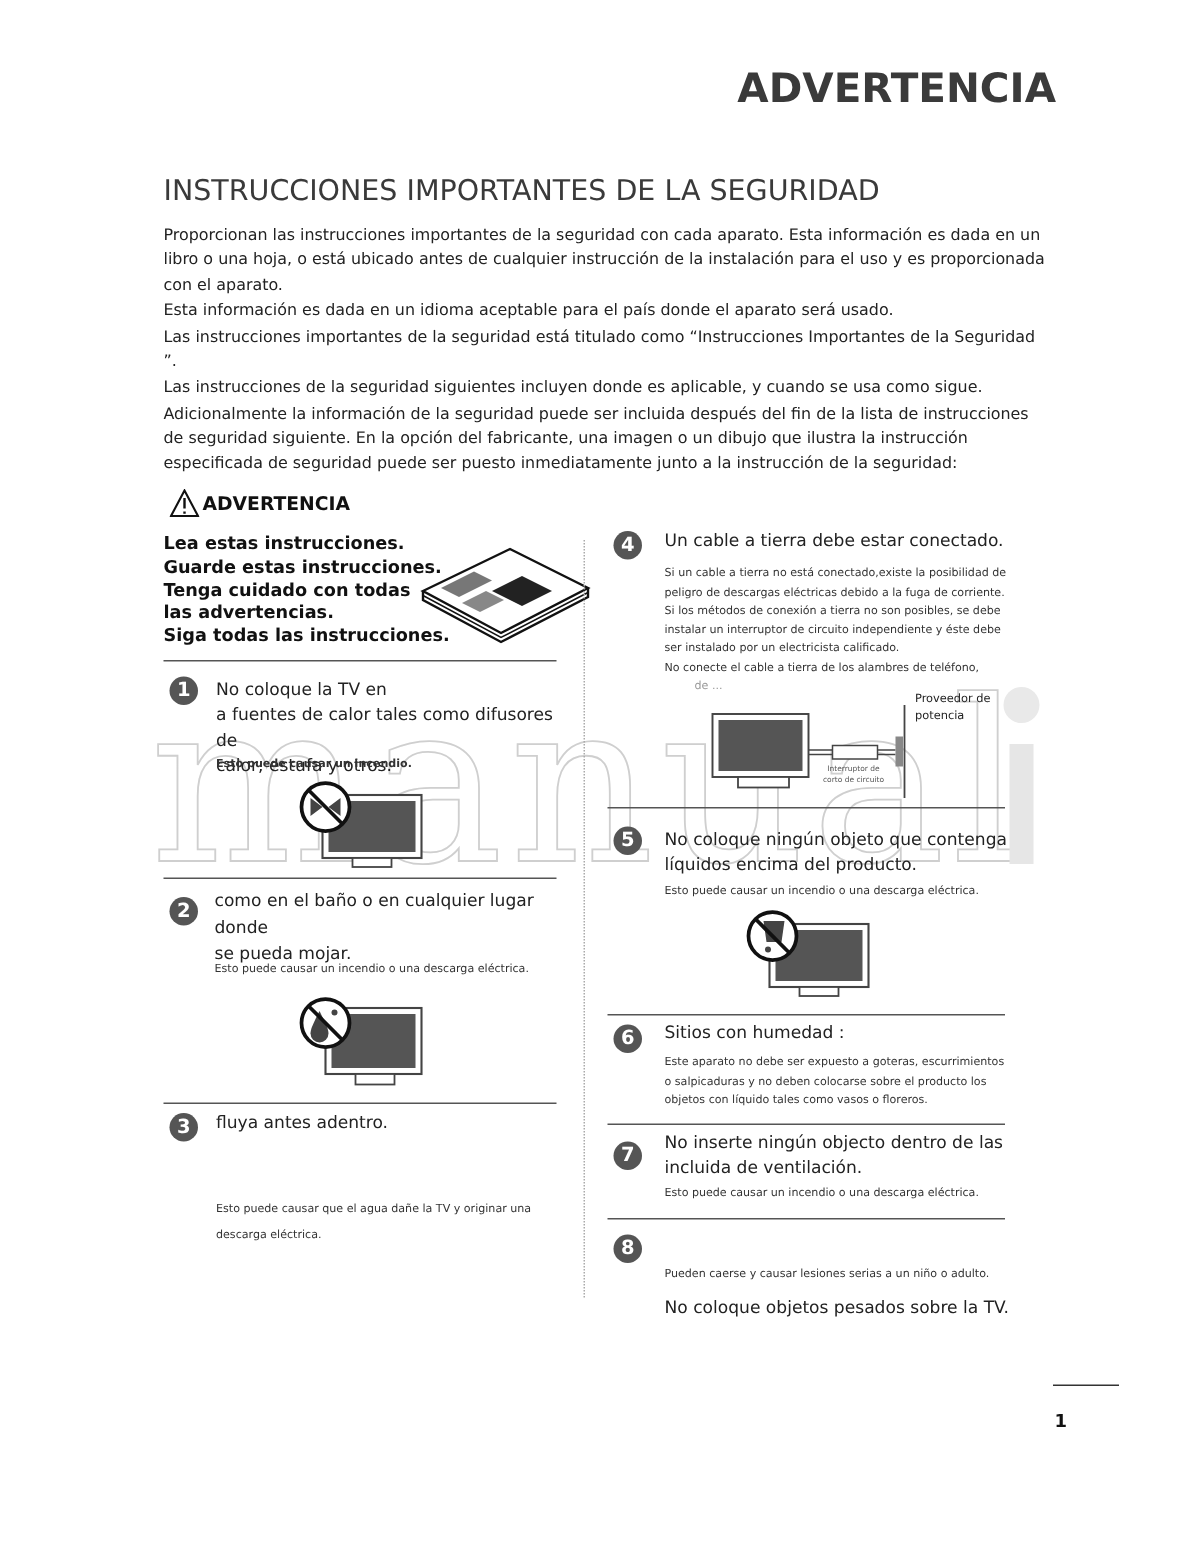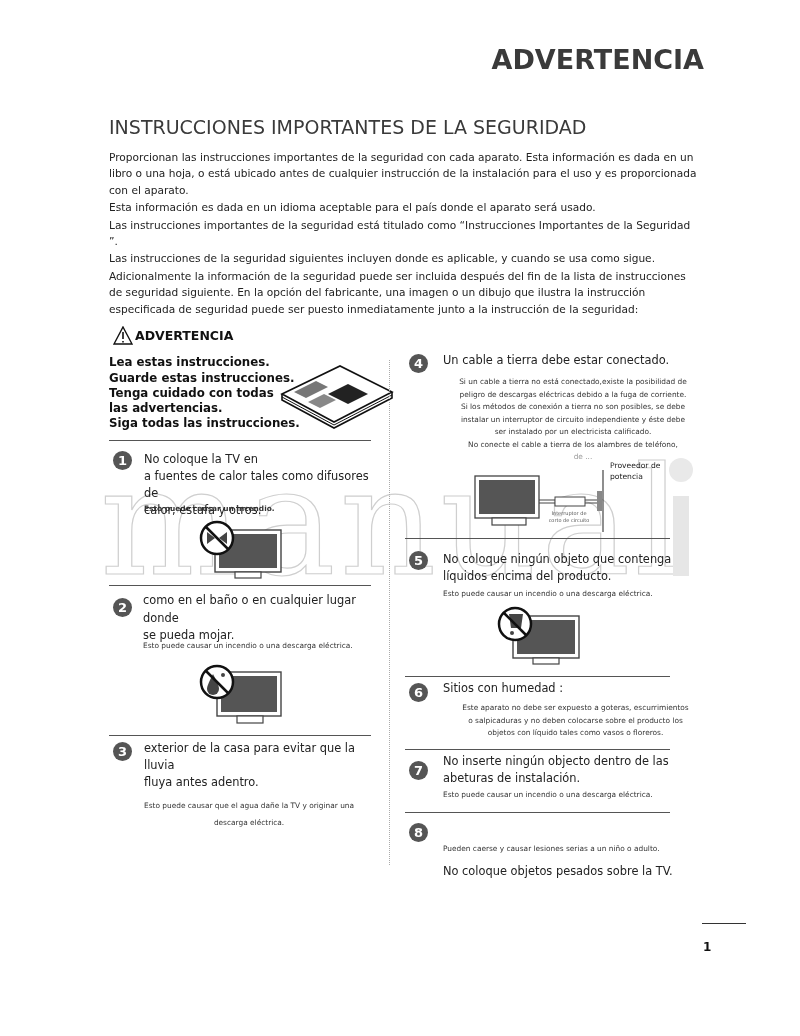--- a/index.html
+++ b/index.html
@@ -19,21 +19,21 @@
     .lead-list { left: 109px; top: 354px; font-size: 11.8px; font-weight: bold; line-height: 16px; color: #111; }
     .lead-list div { margin: 0; }
     .manual-art { left: 278px; top: 362px; width: 118px; height: 70px; }
 
     
     .col-divider { left: 389px; top: 360px; width: 0; height: 505px; border-left: 1px dotted #aaa; }
     .rule { height: 0; border-top: 1.5px solid #555; }
     .badge { width: 19px; height: 19px; border-radius: 50%; background: #555; color: #fff;
              font-size: 13px; font-weight: bold; display: flex; align-items: center; justify-content: center; }
     .item-title { font-size: 11.4px; line-height: 17px; color: #222; }
-    .item-note { font-size: 7.4px; line-height: 12.5px; color: #333; text-align: center; }
+    .item-note { font-size: 7.4px; line-height: 12.5px; color: #333; }
 
     .watermark { left: 100px; top: 456px; width: 700px; height: 130px; pointer-events: none; }
 
     .page-num-rule { left: 702px; top: 923px; width: 44px; border-top: 1.5px solid #333; }
     .page-num { left: 703px; top: 940px; font-size: 12px; font-weight: bold; color: #111; }
   </style>
 </head>
 <body>
 
 <div class="abs page-heading">ADVERTENCIA</div>
@@ -112,21 +112,20 @@
   <rect x="42" y="54" width="26" height="7" fill="#fff" stroke="#444" stroke-width="1.2"></rect>
   <circle cx="22" cy="20" r="16" fill="#fff" stroke="#111" stroke-width="2.5"></circle>
   <path d="M18 12 C14 20 12 24 12 27 A6 6 0 0 0 24 27 C24 24 22 20 18 12 Z" fill="#444"></path>
   <circle cx="28" cy="13" r="2" fill="#444"></circle>
   <line x1="11" y1="9" x2="33" y2="31" stroke="#111" stroke-width="2.5"></line>
 </svg>
 <div class="abs rule" style="left:109px; top:735px; width:262px;"></div>
 
 <div class="abs badge" style="left:113px; top:742px;">3</div>
 <div class="abs item-title" style="left:144px; top:740px; width:240px;">
-  <div>exterior de la casa para evitar que la lluvia</div>
   <div>fluya antes adentro.</div>
 </div>
 <div class="abs item-note" style="left:144px; top:797px; line-height:17px;">
   <div>Esto puede causar que el agua dañe la TV y originar una</div>
   <div>descarga eléctrica.</div>
 </div>
 
 <div class="abs badge" style="left:409px; top:354px;">4</div>
 <div class="abs item-title" style="left:443px; top:352px; width:260px;">Un cable a tierra debe estar conectado.</div>
 <div class="abs item-note" style="left:443px; top:376px; width:260px;">
@@ -182,21 +181,21 @@
 <div class="abs item-note" style="left:443px; top:702px; width:265px;">
   <div>Este aparato no debe ser expuesto a goteras, escurrimientos</div>
   <div>o salpicaduras y no deben colocarse sobre el producto los</div>
   <div>objetos con líquido tales como vasos o floreros.</div>
 </div>
 <div class="abs rule" style="left:405px; top:749px; width:265px;"></div>
 
 <div class="abs badge" style="left:409px; top:761px;">7</div>
 <div class="abs item-title" style="left:443px; top:753px; width:260px;">
   <div>No inserte ningún objecto dentro de las</div>
-  <div>abeturas de instalación.</div>
+  <div>incluida de ventilación.</div>
 </div>
 <div class="abs item-note" style="left:443px; top:789px;">Esto puede causar un incendio o una descarga eléctrica.</div>
 <div class="abs rule" style="left:405px; top:812px; width:265px;"></div>
 
 <div class="abs badge" style="left:409px; top:823px;">8</div>
 <div class="abs item-title" style="left:443px; top:821px; width:260px;margin-top:42px;">No coloque objetos pesados sobre la TV.</div>
 <div class="abs item-note" style="left:443px; top:843px;">Pueden caerse y causar lesiones serias a un niño o adulto.</div>
 
 <div class="abs page-num-rule"></div>
 <div class="abs page-num">1</div>

